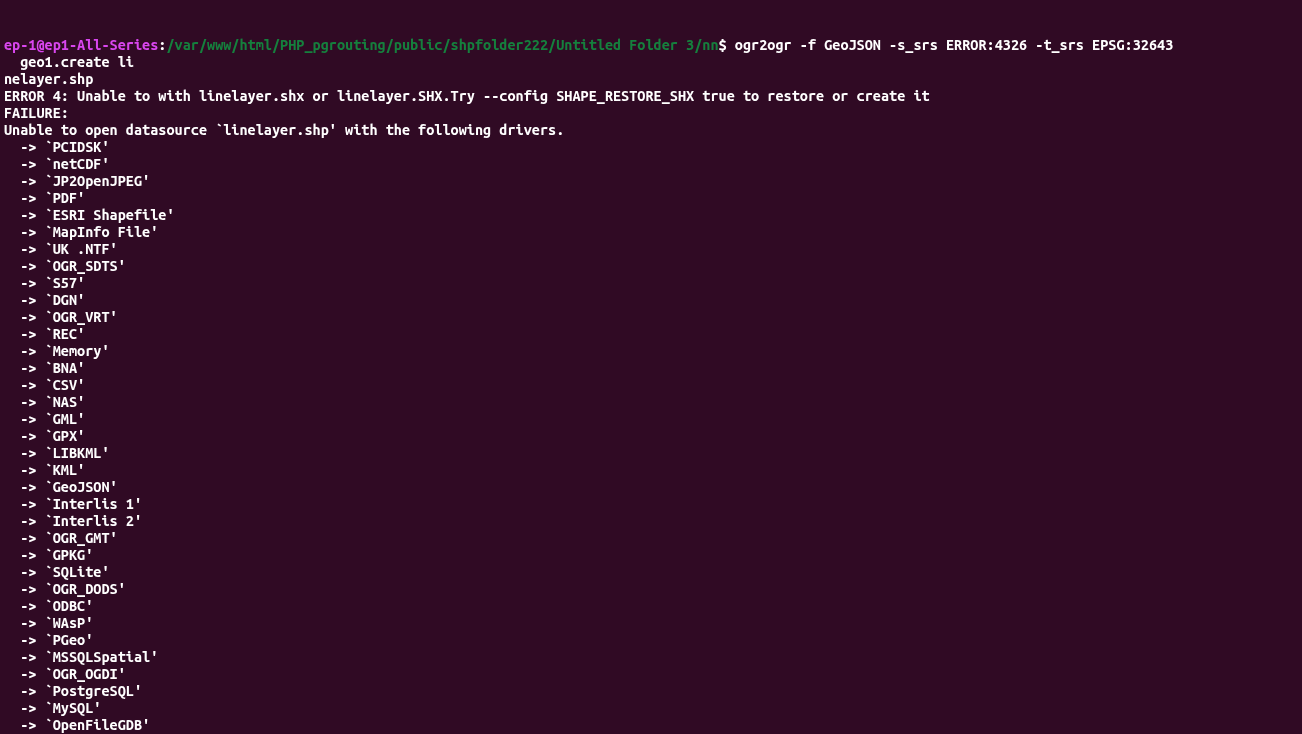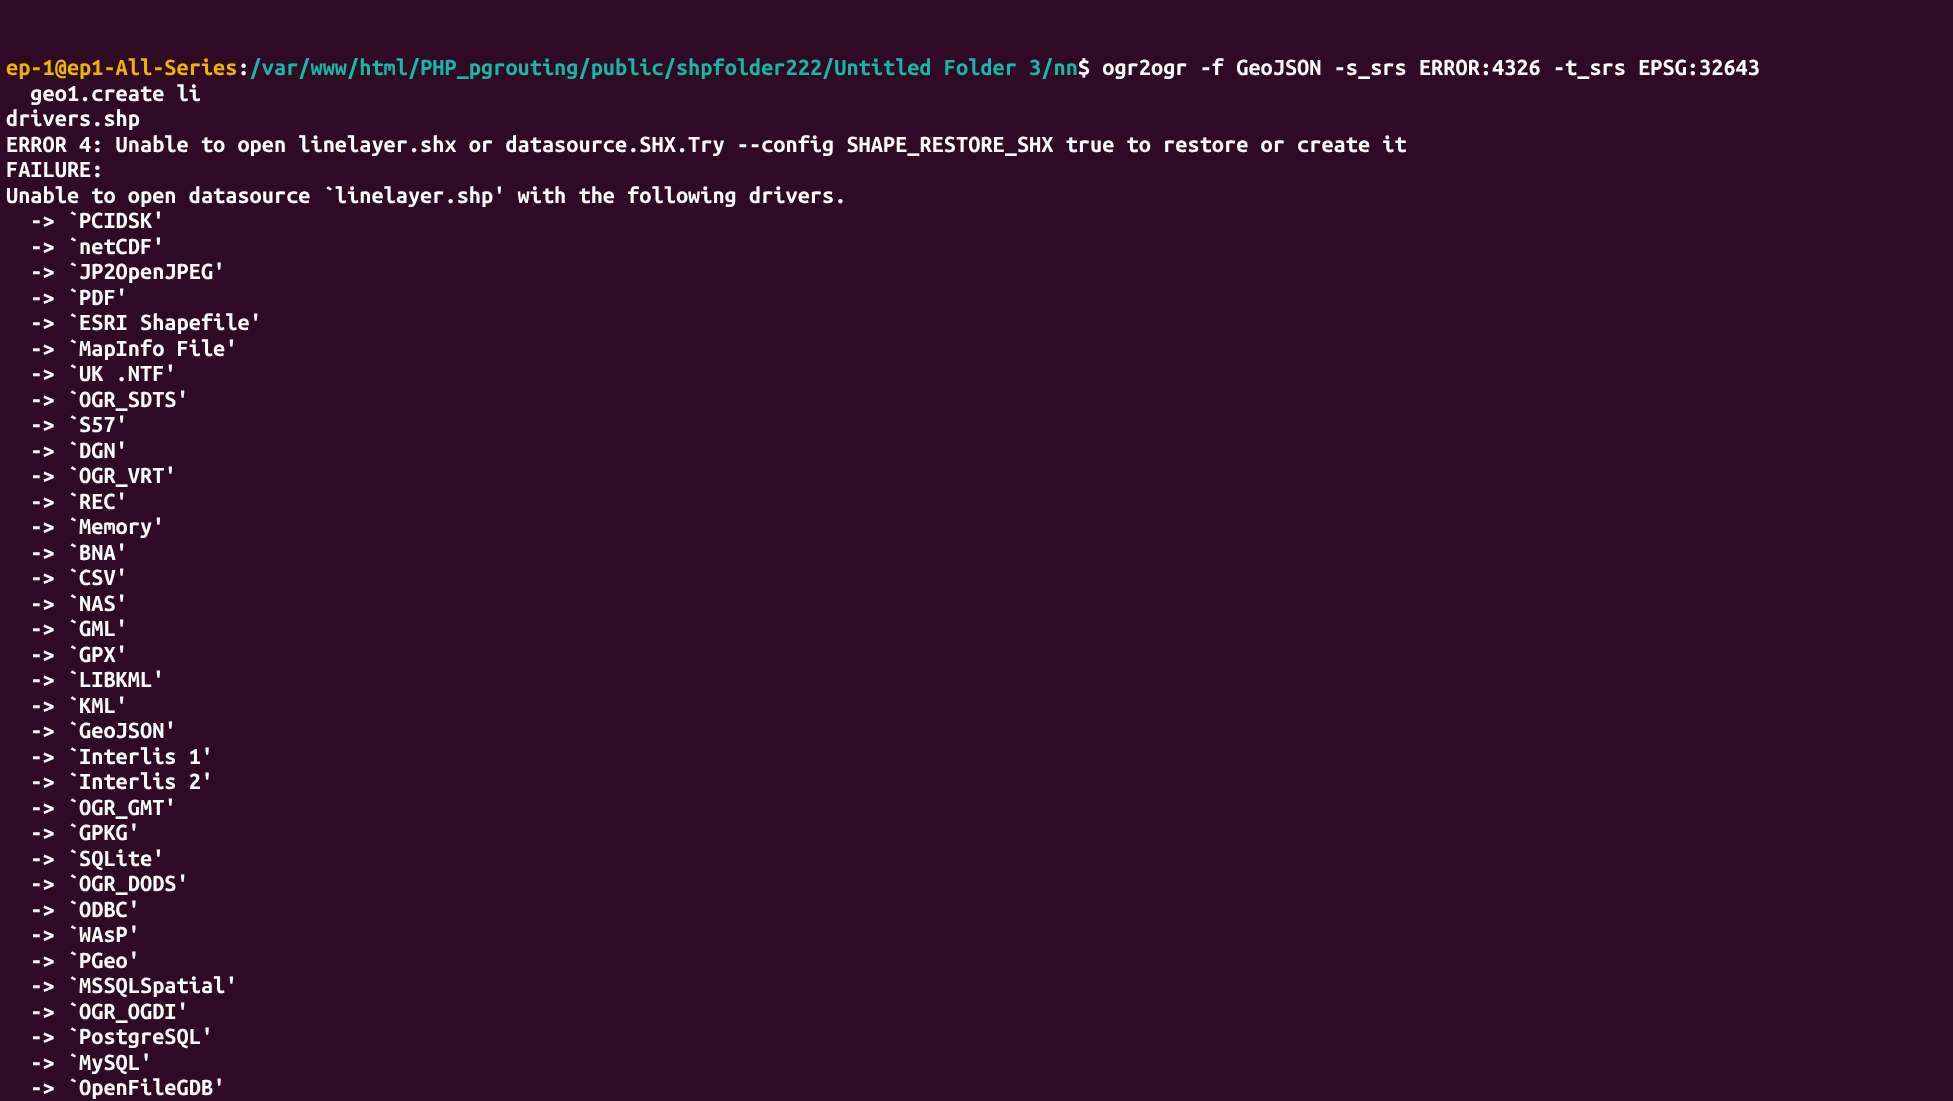--- a/index.html
+++ b/index.html
@@ -9,32 +9,32 @@
     color: #ffffff;
     font-family: "Ubuntu Mono", "DejaVu Sans Mono", "Consolas", monospace;
     font-size: 14.5px;
     line-height: 17px;
     white-space: pre;
     font-weight: bold;
     width: 1302px;
     box-sizing: border-box;
     overflow: hidden;
   }
-  .prompt-user { color: #eab308; }
-  .prompt-path { color: #14b8a6; }
+  .prompt-user { color: #d946ef; }
+  .prompt-path { color: #15803d; }
   .cmd { color: #ffffff; }
   .out { color: #ffffff; }
 </style>
 </head>
 <body>
 
 <div><span class="prompt-user">ep-1@ep1-All-Series</span><span class="cmd">:</span><span class="prompt-path">/var/www/html/PHP_pgrouting/public/shpfolder222/Untitled Folder 3/nn</span><span class="cmd">$</span><span class="cmd"> ogr2ogr -f GeoJSON -s_srs ERROR:4326 -t_srs EPSG:32643 </span>
 <span class="cmd">  geo1.create li</span>
-<span class="cmd">drivers.shp</span>
-<span class="out">ERROR 4: Unable to open linelayer.shx or datasource.SHX.Try --config SHAPE_RESTORE_SHX true to restore or create it</span>
+<span class="cmd">nelayer.shp</span>
+<span class="out">ERROR 4: Unable to with linelayer.shx or linelayer.SHX.Try --config SHAPE_RESTORE_SHX true to restore or create it</span>
 <span class="out">FAILURE:</span>
 <span class="out">Unable to open datasource `linelayer.shp' with the following drivers.</span>
 <div id="driver-list">  -&gt; `PCIDSK'
   -&gt; `netCDF'
   -&gt; `JP2OpenJPEG'
   -&gt; `PDF'
   -&gt; `ESRI Shapefile'
   -&gt; `MapInfo File'
   -&gt; `UK .NTF'
   -&gt; `OGR_SDTS'

